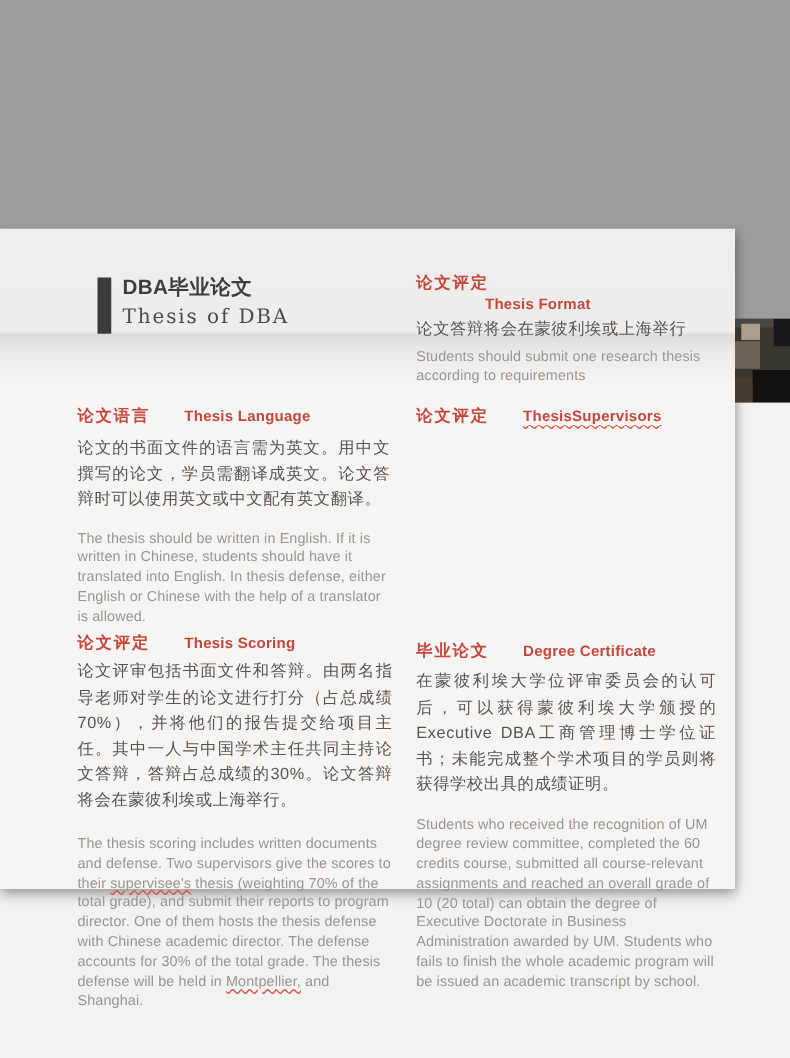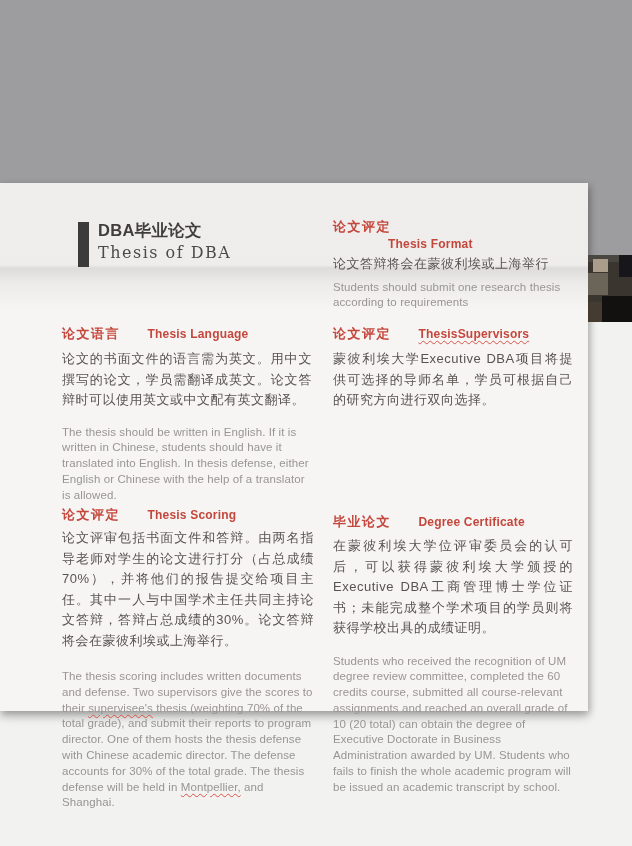--- a/index.html
+++ b/index.html
@@ -85,21 +85,20 @@
     </div>
     <div class="body-zh">论文的书面文件的语言需为英文。用中文撰写的论文，学员需翻译成英文。论文答辩时可以使用英文或中文配有英文翻译。</div>
     <div class="body-en">The thesis should be written in English. If it is written in Chinese, students should have it translated into English. In thesis defense, either English or Chinese with the help of a translator is allowed.</div>
   </div>
 
   <div class="section sec-supervisors">
     <div>
       <span class="h-zh">论文评定</span>
       <span class="h-en wavy">ThesisSupervisors</span>
     </div>
-    <div class="body-zh">蒙彼利埃大学Executive DBA项目将提供可选择的导师名单，学员可根据自己的研究方向进行双向选择。</div>
   </div>
 
   <div class="section sec-scoring">
     <div>
       <span class="h-zh">论文评定</span>
       <span class="h-en">Thesis Scoring</span>
     </div>
     <div class="body-zh">论文评审包括书面文件和答辩。由两名指导老师对学生的论文进行打分（占总成绩70%），并将他们的报告提交给项目主任。其中一人与中国学术主任共同主持论文答辩，答辩占总成绩的30%。论文答辩将会在蒙彼利埃或上海举行。</div>
     <div class="body-en"><span>The thesis scoring includes written documents and defense. Two supervisors give the scores to their </span><span class="wavy">supervisee's</span><span> thesis (weighting 70% of the total grade), and submit their reports to program director. One of them hosts the thesis defense with Chinese academic director. The defense accounts for 30% of the total grade. The thesis defense will be held in </span><span class="wavy">Montpellier,</span><span> and Shanghai.</span></div>
   </div>

